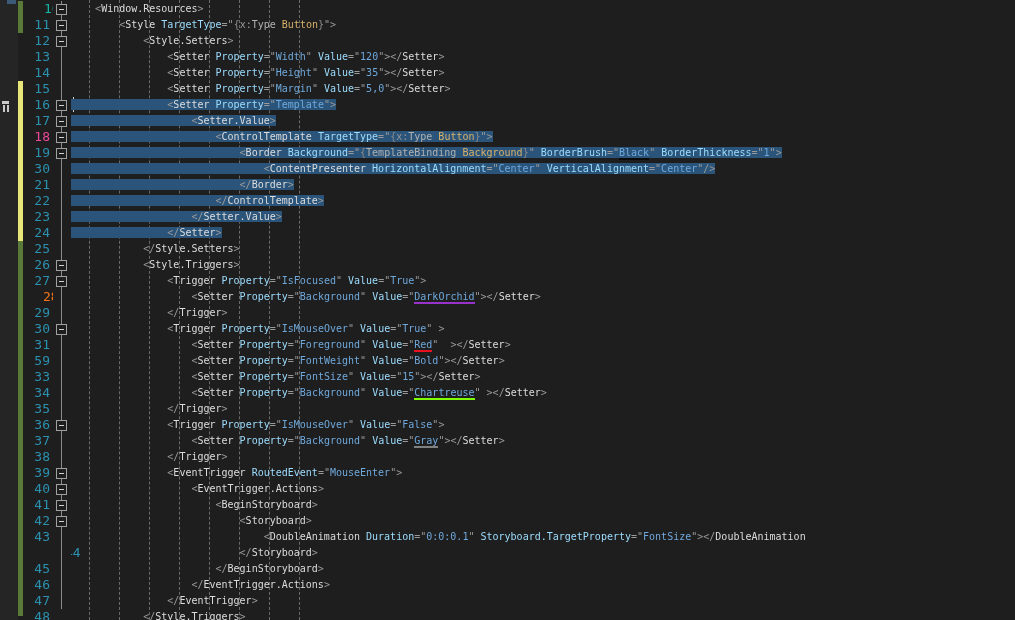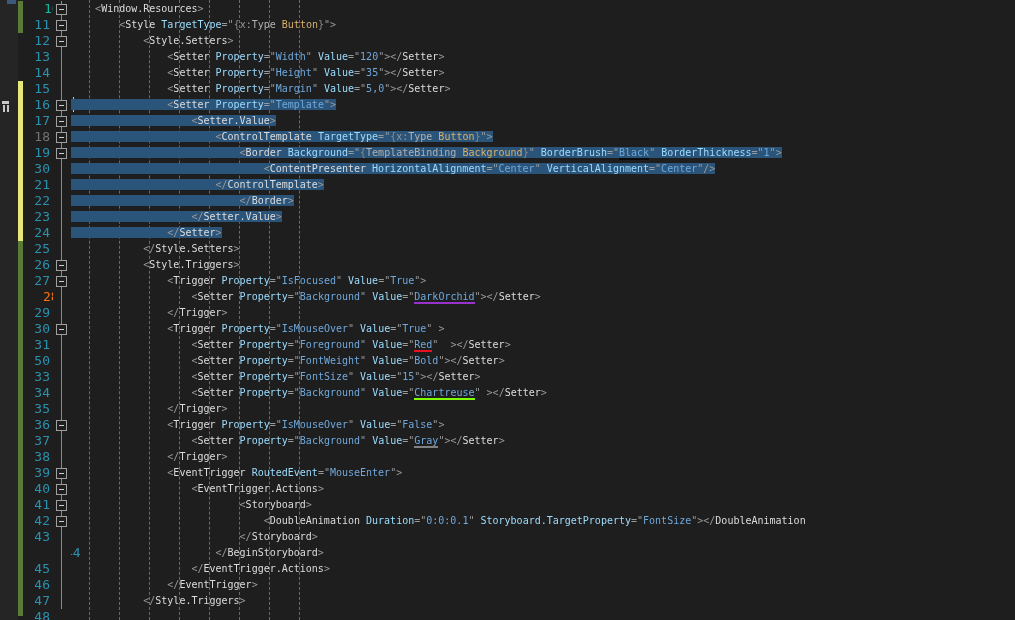--- a/index.html
+++ b/index.html
@@ -185,35 +185,35 @@
 
   <div id="gutter">
       <div class="ln" style="color: #14b8a6; margin-left: 21px;">10</div>
       <div class="ln" style="color: rgb(43, 145, 175);">11</div>
       <div class="ln" style="color: rgb(43, 145, 175);">12</div>
       <div class="ln" style="color: rgb(43, 145, 175);">13</div>
       <div class="ln" style="color: rgb(43, 145, 175);">14</div>
       <div class="ln" style="color: rgb(43, 145, 175);">15</div>
       <div class="ln" style="color: rgb(43, 145, 175);">16</div>
       <div class="ln" style="color: rgb(43, 145, 175);">17</div>
-      <div class="ln" style="color: #737373;">18</div>
+      <div class="ln" style="color: #ec4899;">18</div>
       <div class="ln" style="color: rgb(43, 145, 175);">19</div>
       <div class="ln" style="color: rgb(43, 145, 175);">30</div>
       <div class="ln" style="color: rgb(43, 145, 175);">21</div>
       <div class="ln" style="color: rgb(43, 145, 175);">22</div>
       <div class="ln" style="color: rgb(43, 145, 175);">23</div>
       <div class="ln" style="color: rgb(43, 145, 175);">24</div>
       <div class="ln" style="color: rgb(43, 145, 175);">25</div>
       <div class="ln" style="color: rgb(43, 145, 175);">26</div>
       <div class="ln" style="color: rgb(43, 145, 175);">27</div>
       <div class="ln" style="color: #f97316; margin-left: 20px;">28</div>
       <div class="ln" style="color: rgb(43, 145, 175);">29</div>
       <div class="ln" style="color: rgb(43, 145, 175);">30</div>
       <div class="ln" style="color: rgb(43, 145, 175);">31</div>
-      <div class="ln" style="color: rgb(43, 145, 175);">50</div>
+      <div class="ln" style="color: rgb(43, 145, 175);">59</div>
       <div class="ln" style="color: rgb(43, 145, 175);">33</div>
       <div class="ln" style="color: rgb(43, 145, 175);">34</div>
       <div class="ln" style="color: rgb(43, 145, 175);">35</div>
       <div class="ln" style="color: rgb(43, 145, 175);">36</div>
       <div class="ln" style="color: rgb(43, 145, 175);">37</div>
       <div class="ln" style="color: rgb(43, 145, 175);">38</div>
       <div class="ln" style="color: rgb(43, 145, 175);">39</div>
       <div class="ln" style="color: rgb(43, 145, 175);">40</div>
       <div class="ln" style="color: rgb(43, 145, 175);">41</div>
       <div class="ln" style="color: rgb(43, 145, 175);">42</div>
@@ -374,40 +374,41 @@
       <div class="line"><span>        <span class="punct">&lt;</span><span class="tag">Style</span> <span class="attr">TargetType</span><span class="eq">=</span><span class="quote">"</span><span class="me-brace">{</span><span class="me-ns">x:</span><span class="me-key">Type</span> <span class="me-type">Button</span><span class="me-brace">}</span><span class="quote">"</span><span class="punct">&gt;</span></span></div>
       <div class="line"><span>            <span class="punct">&lt;</span><span class="tag">Style.Setters</span><span class="punct">&gt;</span></span></div>
       <div class="line"><span>                <span class="punct">&lt;</span><span class="tag">Setter</span> <span class="attr">Property</span><span class="eq">=</span><span class="quote">"</span><span class="val">Width</span><span class="quote">"</span> <span class="attr">Value</span><span class="eq">=</span><span class="quote">"</span><span class="val">120</span><span class="quote">"</span><span class="punct">&gt;</span><span class="punct">&lt;/</span><span class="tag">Setter</span><span class="punct">&gt;</span></span></div>
       <div class="line"><span>                <span class="punct">&lt;</span><span class="tag">Setter</span> <span class="attr">Property</span><span class="eq">=</span><span class="quote">"</span><span class="val">Height</span><span class="quote">"</span> <span class="attr">Value</span><span class="eq">=</span><span class="quote">"</span><span class="val">35</span><span class="quote">"</span><span class="punct">&gt;</span><span class="punct">&lt;/</span><span class="tag">Setter</span><span class="punct">&gt;</span></span></div>
       <div class="line"><span>                <span class="punct">&lt;</span><span class="tag">Setter</span> <span class="attr">Property</span><span class="eq">=</span><span class="quote">"</span><span class="val">Margin</span><span class="quote">"</span> <span class="attr">Value</span><span class="eq">=</span><span class="quote">"</span><span class="val">5,0</span><span class="quote">"</span><span class="punct">&gt;</span><span class="punct">&lt;/</span><span class="tag">Setter</span><span class="punct">&gt;</span></span></div>
       <div class="line"><span class="seltext">                <span class="punct">&lt;</span><span class="tag">Setter</span> <span class="attr">Property</span><span class="eq">=</span><span class="quote">"</span><span class="val">Template</span><span class="quote">"</span><span class="punct">&gt;</span></span></div>
       <div class="line"><span class="seltext">                    <span class="punct">&lt;</span><span class="tag">Setter.Value</span><span class="punct">&gt;</span></span></div>
       <div class="line"><span class="seltext">                        <span class="punct">&lt;</span><span class="tag">ControlTemplate</span> <span class="attr">TargetType</span><span class="eq">=</span><span class="quote">"</span><span class="me-brace">{</span><span class="me-ns">x:</span><span class="me-key">Type</span> <span class="me-type">Button</span><span class="me-brace">}</span><span class="quote">"</span><span class="punct">&gt;</span></span></div>
       <div class="line"><span class="seltext">                            <span class="punct">&lt;</span><span class="tag">Border</span> <span class="attr">Background</span><span class="eq">=</span><span class="quote">"</span><span class="me-brace">{</span><span class="me-key">TemplateBinding</span> <span class="me-type">Background</span><span class="me-brace">}</span><span class="quote">"</span> <span class="attr">BorderBrush</span><span class="eq">=</span><span class="quote">"</span><span class="val u u-black">Black</span><span class="quote">"</span> <span class="attr">BorderThickness</span><span class="eq">=</span><span class="quote">"</span><span class="val">1</span><span class="quote">"</span><span class="punct">&gt;</span></span></div>
       <div class="line"><span class="seltext">                                <span class="punct">&lt;</span><span class="tag">ContentPresenter</span> <span class="attr">HorizontalAlignment</span><span class="eq">=</span><span class="quote">"</span><span class="val">Center</span><span class="quote">"</span> <span class="attr">VerticalAlignment</span><span class="eq">=</span><span class="quote">"</span><span class="val">Center</span><span class="quote">"</span><span class="punct">/&gt;</span></span></div>
+      <div class="line"><span class="seltext">                            <span class="punct">&lt;/</span><span class="tag">Border</span><span class="punct">&gt;</span></span></div>
       <div class="line"><span class="seltext">                        <span class="punct">&lt;/</span><span class="tag">ControlTemplate</span><span class="punct">&gt;</span></span></div>
-      <div class="line"><span class="seltext">                            <span class="punct">&lt;/</span><span class="tag">Border</span><span class="punct">&gt;</span></span></div>
       <div class="line"><span class="seltext">                    <span class="punct">&lt;/</span><span class="tag">Setter.Value</span><span class="punct">&gt;</span></span></div>
       <div class="line"><span class="seltext">                <span class="punct">&lt;/</span><span class="tag">Setter</span><span class="punct">&gt;</span></span></div>
       <div class="line"><span>            <span class="punct">&lt;/</span><span class="tag">Style.Setters</span><span class="punct">&gt;</span></span></div>
       <div class="line"><span>            <span class="punct">&lt;</span><span class="tag">Style.Triggers</span><span class="punct">&gt;</span></span></div>
       <div class="line"><span>                <span class="punct">&lt;</span><span class="tag">Trigger</span> <span class="attr">Property</span><span class="eq">=</span><span class="quote">"</span><span class="val">IsFocused</span><span class="quote">"</span> <span class="attr">Value</span><span class="eq">=</span><span class="quote">"</span><span class="val">True</span><span class="quote">"</span><span class="punct">&gt;</span></span></div>
       <div class="line"><span>                    <span class="punct">&lt;</span><span class="tag">Setter</span> <span class="attr">Property</span><span class="eq">=</span><span class="quote">"</span><span class="val">Background</span><span class="quote">"</span> <span class="attr">Value</span><span class="eq">=</span><span class="quote">"</span><span class="val u u-darkorchid">DarkOrchid</span><span class="quote">"</span><span class="punct">&gt;</span><span class="punct">&lt;/</span><span class="tag">Setter</span><span class="punct">&gt;</span></span></div>
       <div class="line"><span>                <span class="punct">&lt;/</span><span class="tag">Trigger</span><span class="punct">&gt;</span></span></div>
       <div class="line"><span>                <span class="punct">&lt;</span><span class="tag">Trigger</span> <span class="attr">Property</span><span class="eq">=</span><span class="quote">"</span><span class="val">IsMouseOver</span><span class="quote">"</span> <span class="attr">Value</span><span class="eq">=</span><span class="quote">"</span><span class="val">True</span><span class="quote">"</span> <span class="punct">&gt;</span></span></div>
       <div class="line"><span>                    <span class="punct">&lt;</span><span class="tag">Setter</span> <span class="attr">Property</span><span class="eq">=</span><span class="quote">"</span><span class="val">Foreground</span><span class="quote">"</span> <span class="attr">Value</span><span class="eq">=</span><span class="quote">"</span><span class="val u u-red">Red</span><span class="quote">"</span>  <span class="punct">&gt;</span><span class="punct">&lt;/</span><span class="tag">Setter</span><span class="punct">&gt;</span></span></div>
       <div class="line"><span>                    <span class="punct">&lt;</span><span class="tag">Setter</span> <span class="attr">Property</span><span class="eq">=</span><span class="quote">"</span><span class="val">FontWeight</span><span class="quote">"</span> <span class="attr">Value</span><span class="eq">=</span><span class="quote">"</span><span class="val">Bold</span><span class="quote">"</span><span class="punct">&gt;</span><span class="punct">&lt;/</span><span class="tag">Setter</span><span class="punct">&gt;</span></span></div>
       <div class="line"><span>                    <span class="punct">&lt;</span><span class="tag">Setter</span> <span class="attr">Property</span><span class="eq">=</span><span class="quote">"</span><span class="val">FontSize</span><span class="quote">"</span> <span class="attr">Value</span><span class="eq">=</span><span class="quote">"</span><span class="val">15</span><span class="quote">"</span><span class="punct">&gt;</span><span class="punct">&lt;/</span><span class="tag">Setter</span><span class="punct">&gt;</span></span></div>
       <div class="line"><span>                    <span class="punct">&lt;</span><span class="tag">Setter</span> <span class="attr">Property</span><span class="eq">=</span><span class="quote">"</span><span class="val">Background</span><span class="quote">"</span> <span class="attr">Value</span><span class="eq">=</span><span class="quote">"</span><span class="val u u-chartreuse">Chartreuse</span><span class="quote">"</span> <span class="punct">&gt;</span><span class="punct">&lt;/</span><span class="tag">Setter</span><span class="punct">&gt;</span></span></div>
       <div class="line"><span>                <span class="punct">&lt;/</span><span class="tag">Trigger</span><span class="punct">&gt;</span></span></div>
       <div class="line"><span>                <span class="punct">&lt;</span><span class="tag">Trigger</span> <span class="attr">Property</span><span class="eq">=</span><span class="quote">"</span><span class="val">IsMouseOver</span><span class="quote">"</span> <span class="attr">Value</span><span class="eq">=</span><span class="quote">"</span><span class="val">False</span><span class="quote">"</span><span class="punct">&gt;</span></span></div>
       <div class="line"><span>                    <span class="punct">&lt;</span><span class="tag">Setter</span> <span class="attr">Property</span><span class="eq">=</span><span class="quote">"</span><span class="val">Background</span><span class="quote">"</span> <span class="attr">Value</span><span class="eq">=</span><span class="quote">"</span><span class="val u u-gray">Gray</span><span class="quote">"</span><span class="punct">&gt;</span><span class="punct">&lt;/</span><span class="tag">Setter</span><span class="punct">&gt;</span></span></div>
       <div class="line"><span>                <span class="punct">&lt;/</span><span class="tag">Trigger</span><span class="punct">&gt;</span></span></div>
       <div class="line"><span>                <span class="punct">&lt;</span><span class="tag">EventTrigger</span> <span class="attr">RoutedEvent</span><span class="eq">=</span><span class="quote">"</span><span class="val">MouseEnter</span><span class="quote">"</span><span class="punct">&gt;</span></span></div>
       <div class="line"><span>                    <span class="punct">&lt;</span><span class="tag">EventTrigger.Actions</span><span class="punct">&gt;</span></span></div>
+      <div class="line"><span>                        <span class="punct">&lt;</span><span class="tag">BeginStoryboard</span><span class="punct">&gt;</span></span></div>
       <div class="line"><span>                            <span class="punct">&lt;</span><span class="tag">Storyboard</span><span class="punct">&gt;</span></span></div>
       <div class="line"><span>                                <span class="punct">&lt;</span><span class="tag">DoubleAnimation</span> <span class="attr">Duration</span><span class="eq">=</span><span class="quote">"</span><span class="val">0:0:0.1</span><span class="quote">"</span> <span class="attr">Storyboard.TargetProperty</span><span class="eq">=</span><span class="quote">"</span><span class="val">FontSize</span><span class="quote">"</span><span class="punct">&gt;</span><span class="punct">&lt;/</span><span class="tag">DoubleAnimation</span></span></div>
       <div class="line"><span>                            <span class="punct">&lt;/</span><span class="tag">Storyboard</span><span class="punct">&gt;</span></span></div>
       <div class="line"><span>                        <span class="punct">&lt;/</span><span class="tag">BeginStoryboard</span><span class="punct">&gt;</span></span></div>
       <div class="line"><span>                    <span class="punct">&lt;/</span><span class="tag">EventTrigger.Actions</span><span class="punct">&gt;</span></span></div>
       <div class="line"><span>                <span class="punct">&lt;/</span><span class="tag">EventTrigger</span><span class="punct">&gt;</span></span></div>
       <div class="line"><span>            <span class="punct">&lt;/</span><span class="tag">Style.Triggers</span><span class="punct">&gt;</span></span></div>
     </div>
 
 </div>

